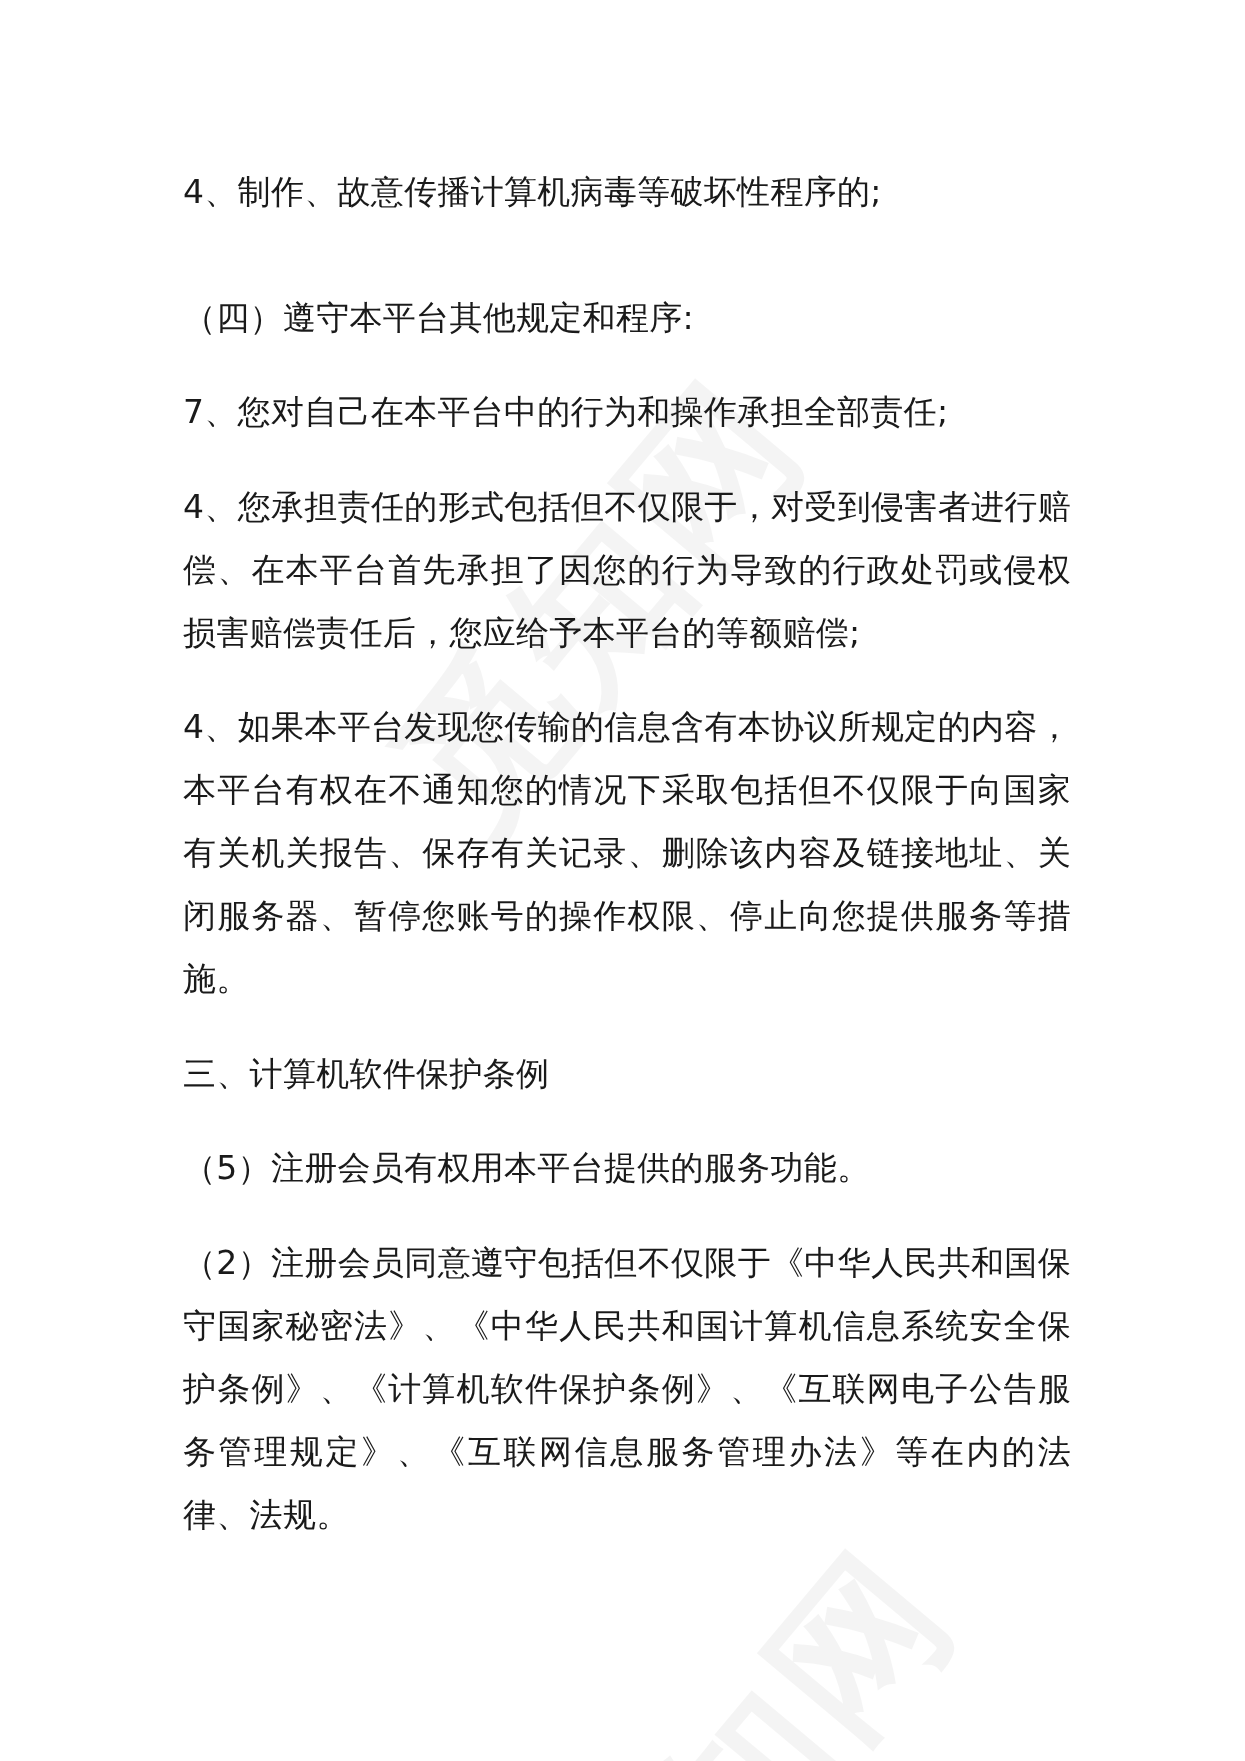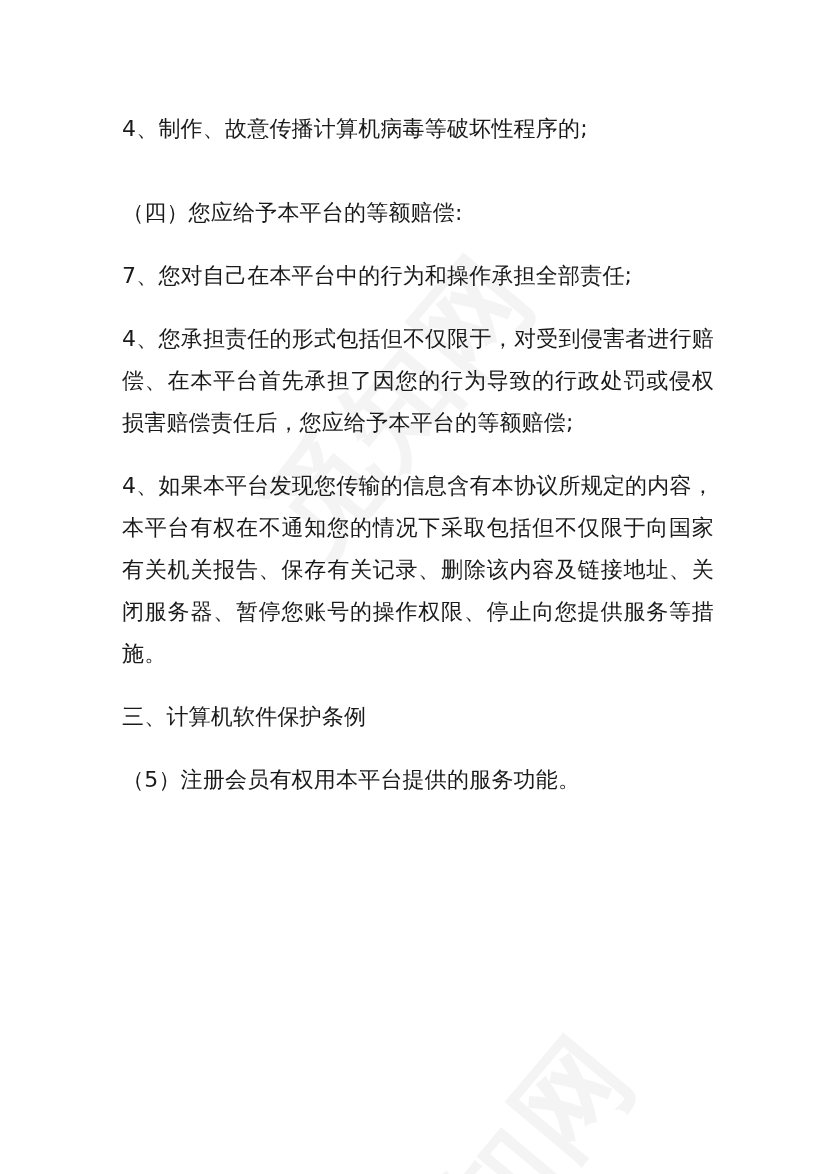--- a/index.html
+++ b/index.html
@@ -59,26 +59,27 @@
 
 <div class="page">
 
   <div class="watermark wm1">觅知网</div>
   <div class="watermark wm2">觅知网</div>
 
   <div class="content">
     <p class="para">4、制作、故意传播计算机病毒等破坏性程序的;</p>
     <div class="gap"></div>
     <div class="gap"></div>
-    <p class="para">（四）您应给予本平台的等额赔偿:</p>
+    <p class="para">（四）遵守本平台其他规定和程序:</p>
     <div class="gap"></div>
     <p class="para">7、您对自己在本平台中的行为和操作承担全部责任;</p>
     <div class="gap"></div>
     <p class="para">4、您承担责任的形式包括但不仅限于，对受到侵害者进行赔偿、在本平台首先承担了因您的行为导致的行政处罚或侵权损害赔偿责任后，您应给予本平台的等额赔偿;</p>
     <div class="gap"></div>
     <p class="para">4、如果本平台发现您传输的信息含有本协议所规定的内容，本平台有权在不通知您的情况下采取包括但不仅限于向国家有关机关报告、保存有关记录、删除该内容及链接地址、关闭服务器、暂停您账号的操作权限、停止向您提供服务等措施。</p>
     <div class="gap"></div>
     <p class="para">三、计算机软件保护条例</p>
     <div class="gap"></div>
     <p class="para">（5）注册会员有权用本平台提供的服务功能。</p>
     <div class="gap"></div>
+    <p class="para">（2）注册会员同意遵守包括但不仅限于《中华人民共和国保守国家秘密法》、《中华人民共和国计算机信息系统安全保护条例》、《计算机软件保护条例》、《互联网电子公告服务管理规定》、《互联网信息服务管理办法》等在内的法律、法规。</p>
   </div>
 </div>
 
 </body></html>

